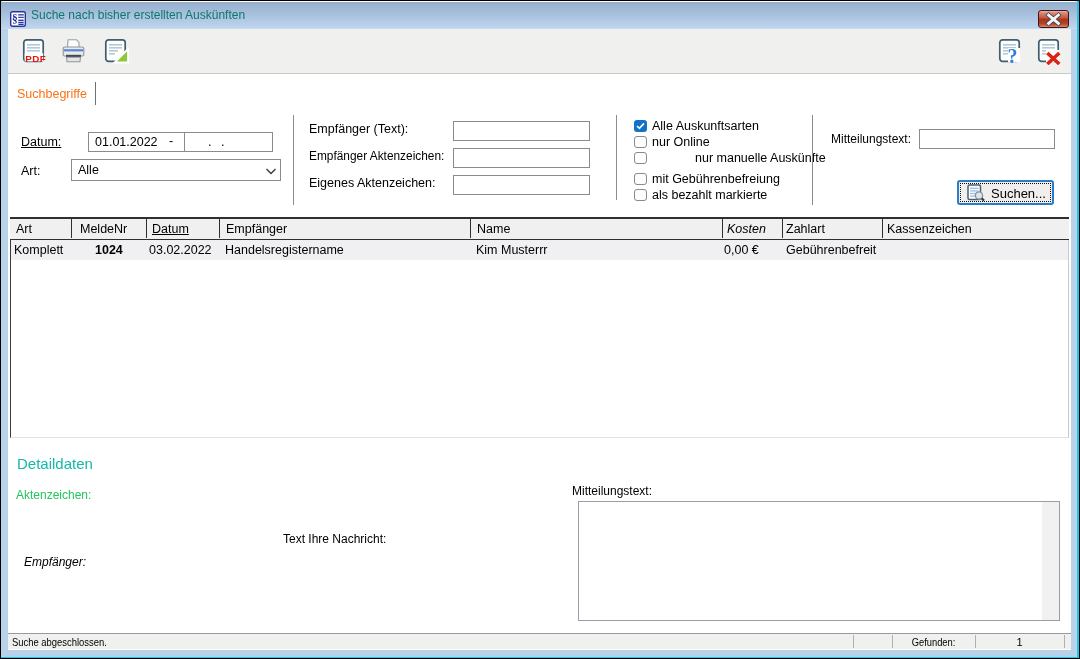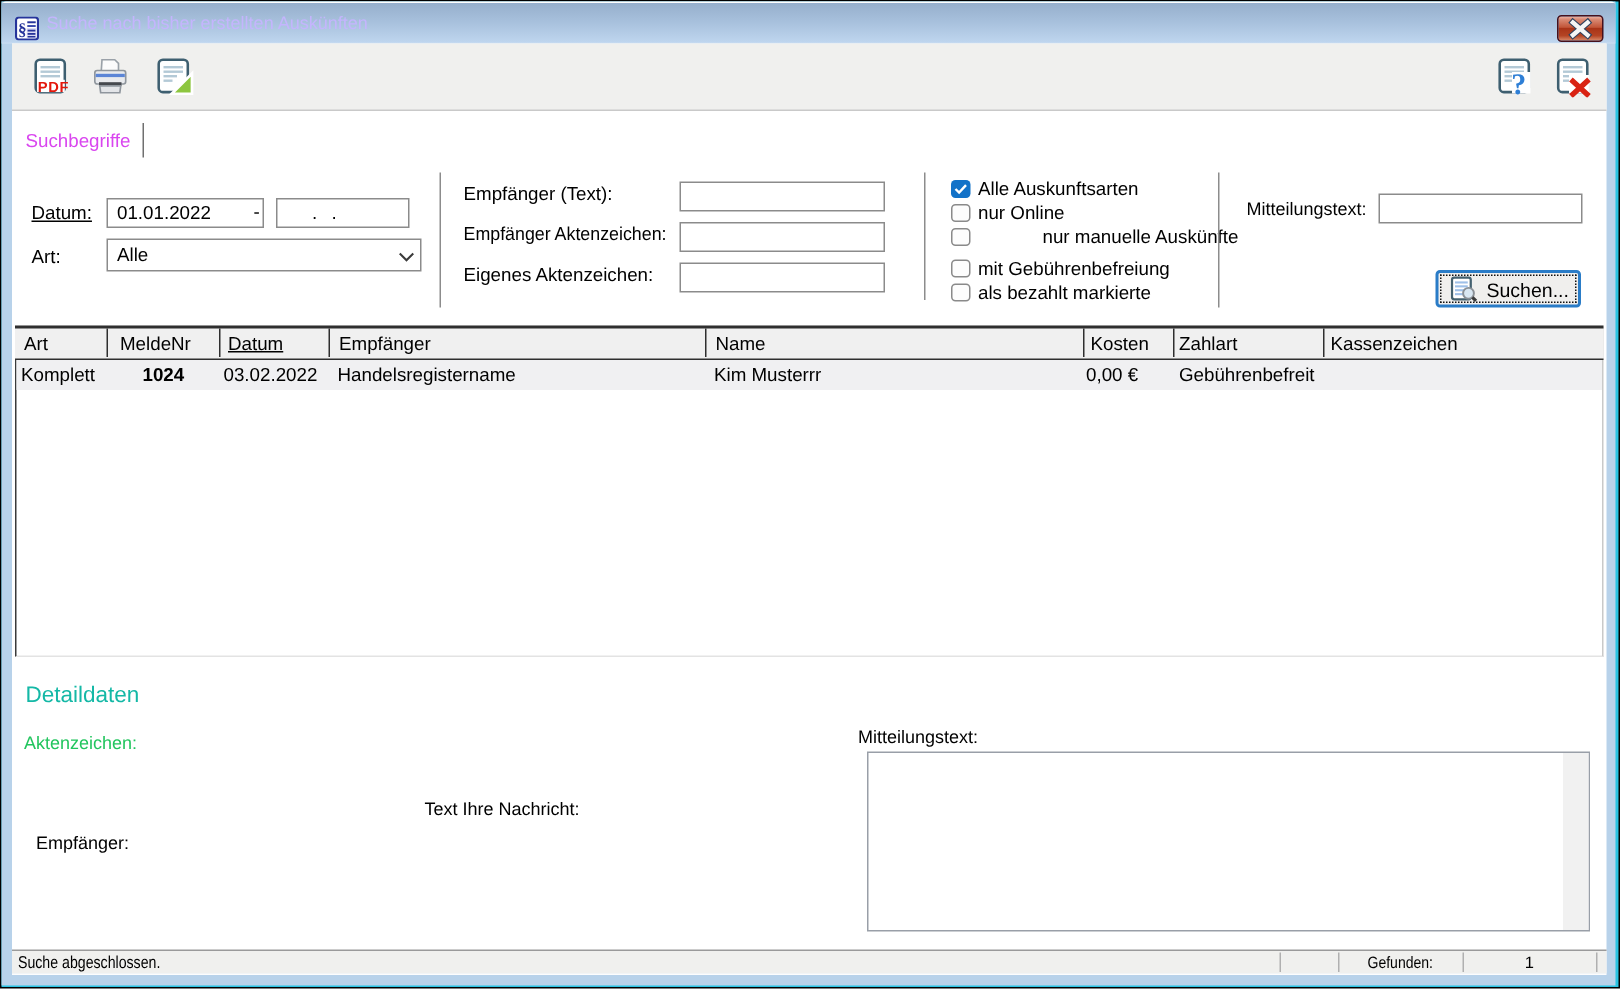--- a/index.html
+++ b/index.html
@@ -25,21 +25,21 @@
   <svg class="abs" style="left:10px;top:11px;" width="16" height="16" viewBox="0 0 16 16">
     <rect x="0.7" y="0.7" width="14.6" height="14.6" rx="1.8" fill="#ffffff" stroke="#26349b" stroke-width="1.4"></rect>
     <text x="2" y="12.2" font-family="Liberation Serif,serif" font-size="11.5" font-weight="bold" fill="#26349b">§</text>
     <rect x="8.2" y="3.2" width="5.6" height="1.3" fill="#26349b"></rect>
     <rect x="8.2" y="5.7" width="5.6" height="1.3" fill="#3a4aae"></rect>
     <rect x="7.8" y="7.8" width="6.4" height="6.4" fill="#d8d8f2"></rect>
     <rect x="8.4" y="8.8" width="5.2" height="1.2" fill="#26349b"></rect>
     <rect x="8.4" y="11" width="5.2" height="1.2" fill="#26349b"></rect>
     <rect x="8.4" y="13" width="5.2" height="1" fill="#26349b"></rect>
   </svg>
-  <div class="abs" style="left:31px;top:8px;font-size:12px;color:#c4b5fd;">Suche nach bisher erstellten Auskünften</div>
+  <div class="abs" style="left:31px;top:8px;font-size:12px;color:#0f766e;">Suche nach bisher erstellten Auskünften</div>
 
   <div class="abs" style="left:1038px;top:10px;width:31px;height:18px;border:1px solid #45111d;border-radius:3px;background:linear-gradient(#efb4a4 0%,#d98a74 12%,#c25538 45%,#a93418 50%,#b44424 80%,#d8896a 100%);"></div>
   <svg class="abs" style="left:1038px;top:10px;" width="31" height="18" viewBox="0 0 31 18">
     <path d="M10.6 5 L20.4 13.4 M20.4 5 L10.6 13.4" stroke="#31435f" stroke-width="4.4" stroke-linecap="square"></path>
     <path d="M10.6 5 L20.4 13.4 M20.4 5 L10.6 13.4" stroke="#f5f5f5" stroke-width="2.9" stroke-linecap="square"></path>
   </svg>
 
   <div class="abs" style="left:8px;top:29px;width:1063px;height:45px;background:#f0f0ee;border-bottom:1px solid #c9c9c9;"></div>
 
   <svg class="abs" style="left:22px;top:38px;" width="25" height="26" viewBox="0 0 25 26">
@@ -81,25 +81,25 @@
   <svg class="abs" style="left:1037px;top:38px;" width="26" height="27" viewBox="0 0 26 27">
     <rect x="1.8" y="1.8" width="19.4" height="21.6" rx="2.8" fill="#fff" stroke="#3e5f70" stroke-width="1.7"></rect>
     <rect x="5" y="6" width="13" height="1.6" fill="#b3c9d6"></rect>
     <rect x="5" y="9" width="13" height="1.6" fill="#b3c9d6"></rect>
     <rect x="5" y="12" width="10" height="1.6" fill="#b3c9d6"></rect>
     <rect x="5" y="15" width="7" height="1.6" fill="#b3c9d6"></rect>
     <rect x="9" y="12" width="13.3" height="12.3" fill="#fff"></rect>
     <path d="M10.3 15 L22.3 26 M22.3 15 L10.3 26" stroke="#d92313" stroke-width="3.5"></path>
   </svg>
 
-  <div class="abs" style="left:17px;top:87px;font-size:12.5px;color:#d946ef;">Suchbegriffe</div>
+  <div class="abs" style="left:17px;top:87px;font-size:12.5px;color:#f97316;">Suchbegriffe</div>
   <div class="abs" style="left:95px;top:82px;width:1px;height:23px;background:#707070;"></div>
 
   <div class="lbl" style="left:21px;top:135px;text-decoration:underline;">Datum:</div>
-  <div class="inp" style="left:71px;top:132px;width:105px;height:20px;line-height:18px;padding-left:6px;">01.01.2022</div>
+  <div class="inp" style="left:88px;top:132px;width:105px;height:20px;line-height:18px;padding-left:6px;">01.01.2022</div>
   <div class="lbl" style="left:169px;top:134px;">-</div>
   <div class="inp" style="left:184px;top:132px;width:89px;height:20px;line-height:18px;padding-left:23px;word-spacing:6px;">. .</div>
   <div class="lbl" style="left:21px;top:164px;">Art:</div>
   <div class="inp" style="left:71px;top:159px;width:210px;height:22px;line-height:20px;padding-left:6px;">Alle</div>
   <svg class="abs" style="left:265px;top:168px;" width="12" height="7" viewBox="0 0 12 7">
     <path d="M1.5 1 L6 5.5 L10.5 1" fill="none" stroke="#3c3c3c" stroke-width="1.4"></path>
   </svg>
 
   <div class="abs" style="left:293px;top:115px;width:1px;height:90px;background:#8c8c8c;"></div>
 
@@ -153,38 +153,38 @@
   <div class="abs" style="left:470px;top:219px;width:1px;height:19px;background:#2f2f2f;"></div>
   <div class="abs" style="left:722px;top:219px;width:1px;height:19px;background:#2f2f2f;"></div>
   <div class="abs" style="left:782px;top:219px;width:1px;height:19px;background:#2f2f2f;"></div>
   <div class="abs" style="left:882px;top:219px;width:1px;height:19px;background:#2f2f2f;"></div>
 
   <div class="lbl" style="left:16px;top:222px;">Art</div>
   <div class="lbl" style="left:80px;top:222px;">MeldeNr</div>
   <div class="lbl" style="left:152px;top:222px;text-decoration:underline;">Datum</div>
   <div class="lbl" style="left:226px;top:222px;">Empfänger</div>
   <div class="lbl" style="left:477px;top:222px;">Name</div>
-  <div class="lbl" style="left:727px;top:222px;">Kosten</div>
+  <div class="lbl" style="left:727px;top:222px;font-style:italic;">Kosten</div>
   <div class="lbl" style="left:786px;top:222px;">Zahlart</div>
   <div class="lbl" style="left:887px;top:222px;">Kassenzeichen</div>
 
   <div class="abs" style="left:11px;top:240px;width:1057px;height:20px;background:#f0f0f2;"></div>
   <div class="lbl" style="left:14px;top:243px;">Komplett</div>
   <div class="lbl" style="left:95px;top:243px;font-weight:bold;">1024</div>
   <div class="lbl" style="left:149px;top:243px;">03.02.2022</div>
   <div class="lbl" style="left:225px;top:243px;">Handelsregistername</div>
   <div class="lbl" style="left:476px;top:243px;">Kim Musterrr</div>
   <div class="lbl" style="left:724px;top:243px;">0,00 €</div>
   <div class="lbl" style="left:786px;top:243px;">Gebührenbefreit</div>
 
   <div class="abs" style="left:17px;top:455px;font-size:15px;color:#14b8a6;">Detaildaten</div>
   <div class="abs" style="left:16px;top:488px;font-size:12px;color:#22c55e;">Aktenzeichen:</div>
   <div class="abs" style="left:283px;top:488px;font-size:12px;color:#000;margin-top:44px;">Text Ihre Nachricht:</div>
   <div class="abs" style="left:572px;top:484px;font-size:12px;color:#000;">Mitteilungstext:</div>
-  <div class="abs" style="left:24px;top:555px;font-size:12px;color:#000;">Empfänger:</div>
+  <div class="abs" style="left:24px;top:555px;font-size:12px;color:#000;font-style:italic;">Empfänger:</div>
   <div class="abs" style="left:578px;top:501px;width:482px;height:120px;background:#fff;border:1px solid #999fa8;"></div>
   <div class="abs" style="left:1042px;top:502px;width:17px;height:118px;background:#f1f1f1;"></div>
 
   <div class="abs" style="left:8px;top:633px;width:1063px;height:1px;background:#9a9a9a;"></div>
   <div class="abs" style="left:8px;top:634px;width:1063px;height:15px;background:#f0f0ee;"></div>
   <div class="abs" style="left:12px;top:636px;font-size:11.5px;color:#000;transform:scaleX(0.82);transform-origin:0 50%;white-space:nowrap;">Suche abgeschlossen.</div>
   <div class="abs" style="left:853px;top:635px;width:1px;height:13px;background:#b0b0b0;"></div>
   <div class="abs" style="left:892px;top:635px;width:1px;height:13px;background:#b0b0b0;"></div>
   <div class="abs" style="left:975px;top:635px;width:1px;height:13px;background:#b0b0b0;"></div>
   <div class="abs" style="left:1064px;top:635px;width:1px;height:13px;background:#b0b0b0;"></div>

